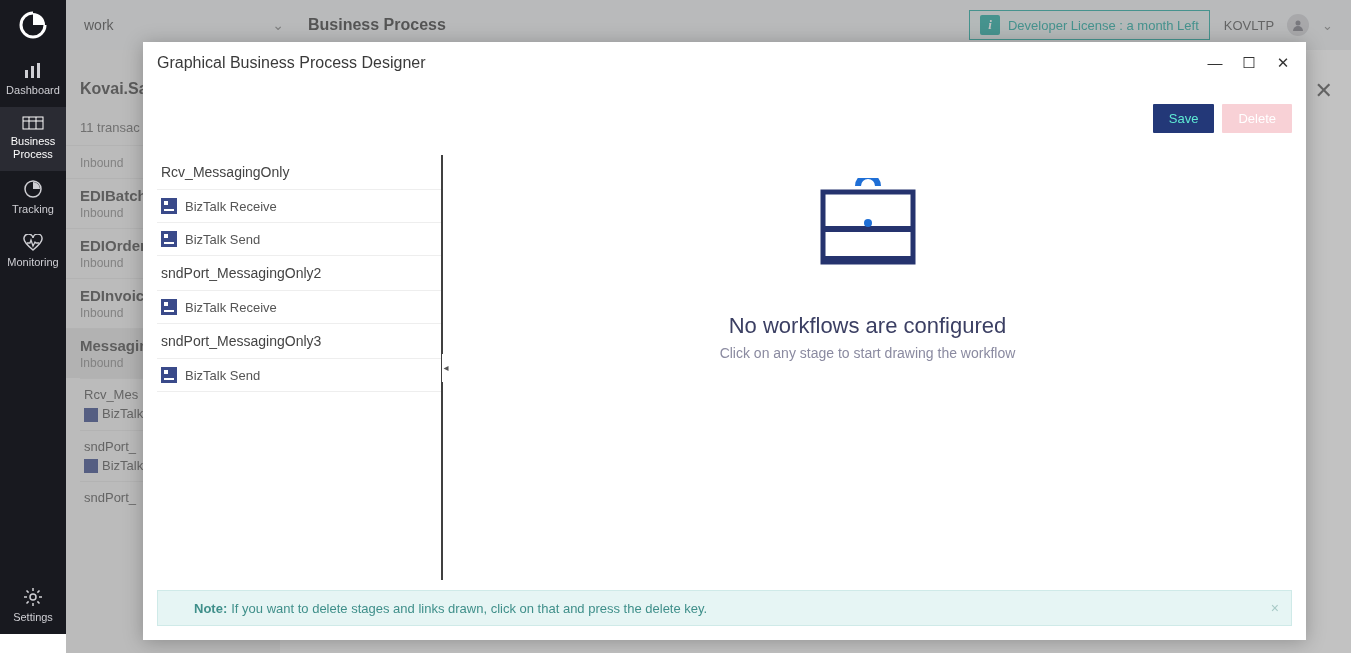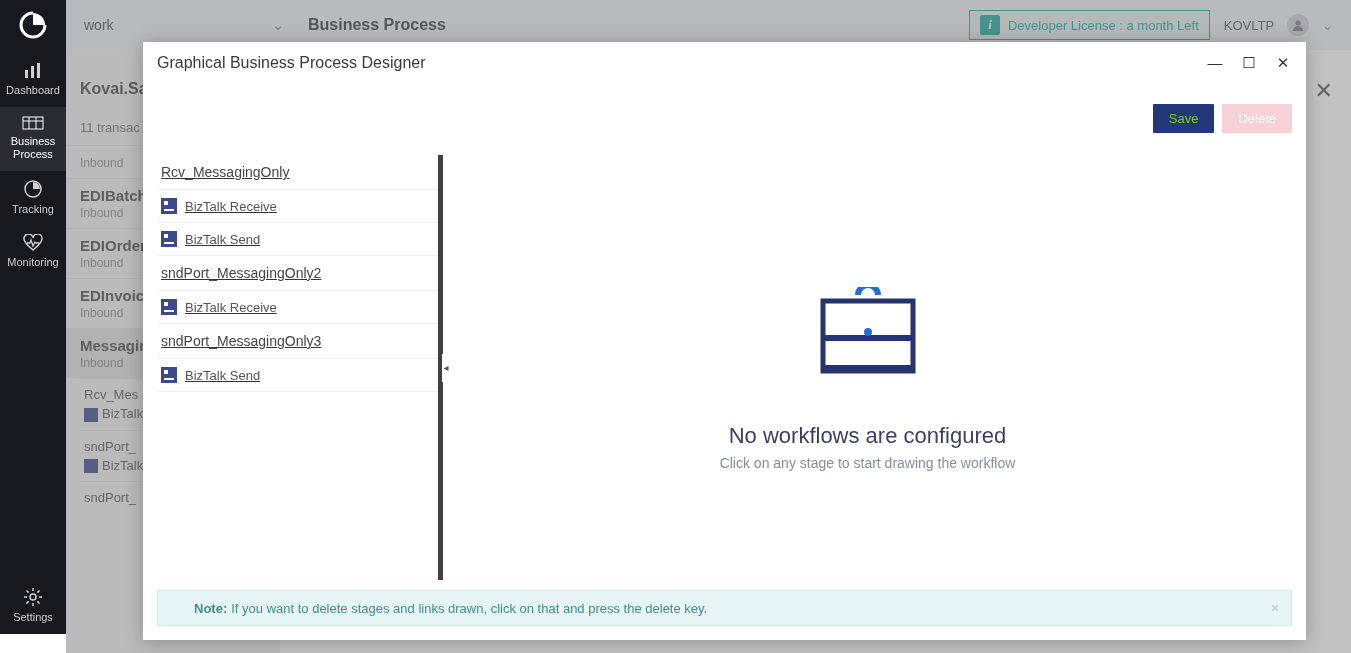--- a/index.html
+++ b/index.html
@@ -43,31 +43,31 @@
 
 
 .modal { position: absolute; left: 143px; top: 42px; width: 1163px; height: 598px; background: #fff; box-shadow: 0 2px 18px rgba(0,0,0,0.25); display: flex; flex-direction: column; }
 .modal-titlebar { height: 42px; display: flex; align-items: center; padding: 1px 14px; color: #3a3a3a; font-size: 16px; }
 .win-controls { margin-left: auto; display: flex; gap: 16px; font-size: 15px; color: #333;}
 .win-controls span { cursor: pointer; width:18px; text-align:center;}
 .modal-header { display: flex; align-items: center; padding: 20px 14px 22px; }
 .modal-header .name { font-size: 18px; color: #3a3a3a; font-weight: 400; margin-left: 14px;}
 .modal-header .btns { margin-left: auto; display: flex; gap: 8px; }
 .btn { padding: 7px 16px; border: none; cursor: pointer; font-size: 13px; border-radius: 1px;}
-.btn-save { background: #233878; color: #84cc16; }
+.btn-save { background: #233878; color: #5eead4; }
 .btn-delete { background: #f8d1d6; color: #fff; }
 .modal-body { flex: 1; display: flex; position: relative; padding: 0 14px;}
-.stages { width: 286px; border-right: 5px solid #404040; overflow-y: auto; text-decoration: underline; }
+.stages { width: 286px; border-right: 2px solid #404040; overflow-y: auto; }
 .stage-head { padding: 9px 4px; color: #444; font-size: 14px; border-bottom: 1px solid #eee;}
 .stage-sub { padding: 8px 4px 8px 4px; display: flex; align-items: flex-end; gap: 8px; color: #555; font-size: 13px; border-bottom: 1px solid #eee;}
 .port-icon { width: 16px; height: 16px; background: #3a4a8a; display:inline-block; position:relative;}
 .port-icon::after{content:""; position:absolute; left:3px; top:3px; width:4px; height:4px; background:#fff;}
 .port-icon::before{content:""; position:absolute; left:3px; bottom:3px; width:10px; height:2px; background:#fff;}
 .collapse-handle { position: absolute; left: 299px; top: 50%; transform: translateY(-50%); width: 8px; height: 28px; background: #fff; display: flex; align-items: center; justify-content: center; color: #555; font-size: 10px; cursor:pointer;}
-.canvas { flex: 1; display: flex; flex-direction: column; align-items: center; justify-content: center; color: #3a3c5a; }
+.canvas { flex: 1; display: flex; flex-direction: column; align-items: center; color: #3a3c5a; }
 .empty-title { font-size: 22px; color: #3b3f63; font-weight: 300; margin-top: 18px;}
 .empty-sub { font-size: 14px; color: #8a8aa0; margin-top: 6px; }
 .note-bar { margin: 10px 14px 14px; background: #e6f5f4; border: 1px solid #cfeae8; padding: 9px 12px; color: #3f8f8a; font-size: 13px; display:flex; align-items:center;}
 .note-bar .close { margin-left: auto; color: #a7c9c6; cursor:pointer; font-size:14px;}
 .note-bar strong { color: #3f8f8a; margin-right: 4px; padding-left: 24px;}
 
 
 .illus { width: 200px; height: 140px; position: relative; display:flex; align-items:center; justify-content:center;}
 .illus svg { width: 110px; height: 95px; }
 

